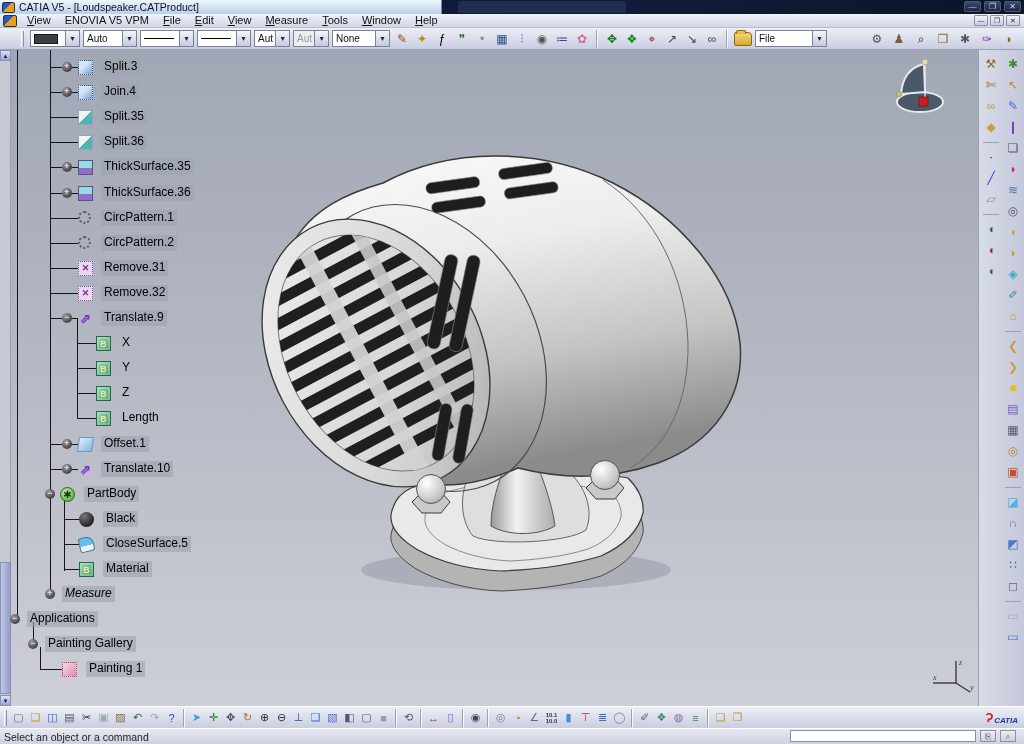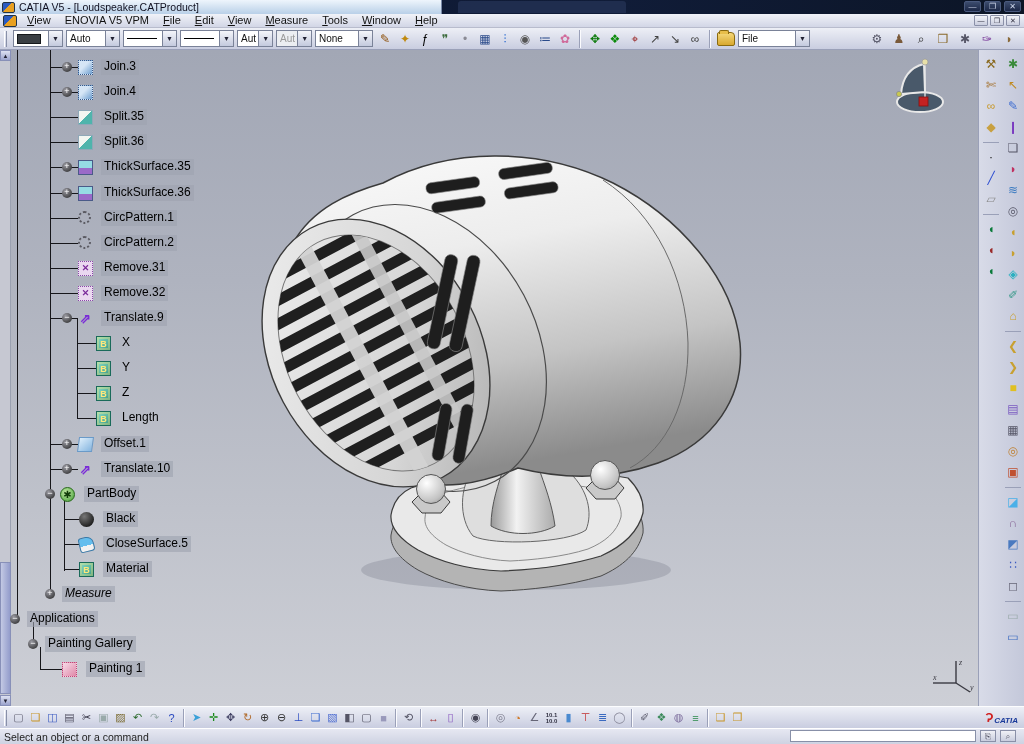--- a/index.html
+++ b/index.html
@@ -17,21 +17,21 @@
 
   
   .menubar{position:absolute;left:0;top:14px;width:1024px;height:14px;background:linear-gradient(#f0f2f8,#d2d6e6);display:flex;align-items:center;font-size:11px;color:#111;border-bottom:1px solid #b8bccd;}
   .menu-appicon{width:14px;height:12px;margin:0 3px;background:linear-gradient(135deg,#2a5ac0 45%,#e8a020 45%);border:1px solid #234;border-radius:2px;}
   .menu-item{display:inline-block;padding:0 7px;line-height:13px;}
   .menu-item.u::first-letter{text-decoration:underline;}
   .mdi-controls{margin-left:auto;display:flex;gap:2px;padding-right:4px;}
   .mdi-btn{width:14px;height:11px;background:linear-gradient(#f2f3f8,#c9cdde);border:1px solid #8a90a8;color:#334;font-size:7px;line-height:10px;text-align:center;border-radius:1px;}
 
   
-  .toolbar{position:absolute;left:0;top:28px;width:1024px;height:22px;background:linear-gradient(#edeff6,#c9cde0);border-bottom:1px solid #9aa0b8;display:flex;align-items:center;gap:3px;padding-left:3px;}
+  .toolbar{position:absolute;left:0;top:28px;width:1024px;height:22px;background:linear-gradient(#edeff6,#c9cde0);border-bottom:1px solid #9aa0b8;display:flex;align-items:center;gap:3px;padding-left:20px;}
   .grip{width:3px;height:16px;border-left:1px solid #fff;border-right:1px solid #8890a8;margin:0 3px 0 1px;}
   .dd{height:17px;background:#fff;border:1px solid #7a8298;display:flex;align-items:center;font-size:10px;color:#111;}
   .dd .val{padding:0 3px;white-space:nowrap;overflow:hidden;}
   .dd .arr{width:14px;height:15px;margin-left:auto;background:linear-gradient(#f4f5fa,#c4cade);border-left:1px solid #7a8298;font-size:7px;display:flex;align-items:center;justify-content:center;color:#223;}
   .dd.dis{color:#999;background:#eceef2;}
   .swatch{width:24px;height:10px;background:#3a3f44;border:1px solid #15181c;margin-left:3px;}
   .line-sample{width:30px;border-top:1px solid #000;margin-left:3px;}
   .line-sample.thin{border-top-width:1px;}
   .tbicon{width:18px;height:18px;display:flex;align-items:center;justify-content:center;font-size:12px;border-radius:2px;cursor:default;}
   .tbsep{width:2px;height:18px;border-left:1px solid #9aa0b8;border-right:1px solid #fbfbfe;margin:0 3px;}
@@ -325,21 +325,21 @@
 <div class="tree" id="tree">
   <div class="tree-vline vl1"></div>
   <div class="tree-vline vl2"></div>
   <div class="tree-vline vl3"></div>
   <div class="tree-vline vl4"></div>
   <div class="tree-vline vl5"></div>
   <div class="tree-vline vl6"></div>
 <div class="tree-hline" style="left: 50px; width: 28px; top: 17px;"></div>
     <div class="texp" style="left: 62px; top: 12px;">+</div>
     <span class="ticon" data-icon="join" style="left: 78px; top: 10px;"></span>
-    <span class="trow-label" style="left: 101px; top: 9px;">Join.3</span>
+    <span class="trow-label" style="left: 101px; top: 9px;">Split.3</span>
     <div class="tree-hline" style="left: 50px; width: 28px; top: 42.1px;"></div>
     <div class="texp" style="left: 62px; top: 37.1px;">+</div>
     <span class="ticon" data-icon="join" style="left: 78px; top: 35.1px;"></span>
     <span class="trow-label" style="left: 101px; top: 34.1px;">Join.4</span>
     <div class="tree-hline" style="left: 50px; width: 28px; top: 67.2px;"></div>
     <span class="ticon" data-icon="split" style="left: 78px; top: 60.2px;"></span>
     <span class="trow-label" style="left: 101px; top: 59.2px;">Split.35</span>
     <div class="tree-hline" style="left: 50px; width: 28px; top: 92.3px;"></div>
     <span class="ticon" data-icon="split" style="left: 78px; top: 85.3px;"></span>
     <span class="trow-label" style="left: 101px; top: 84.3px;">Split.36</span>

